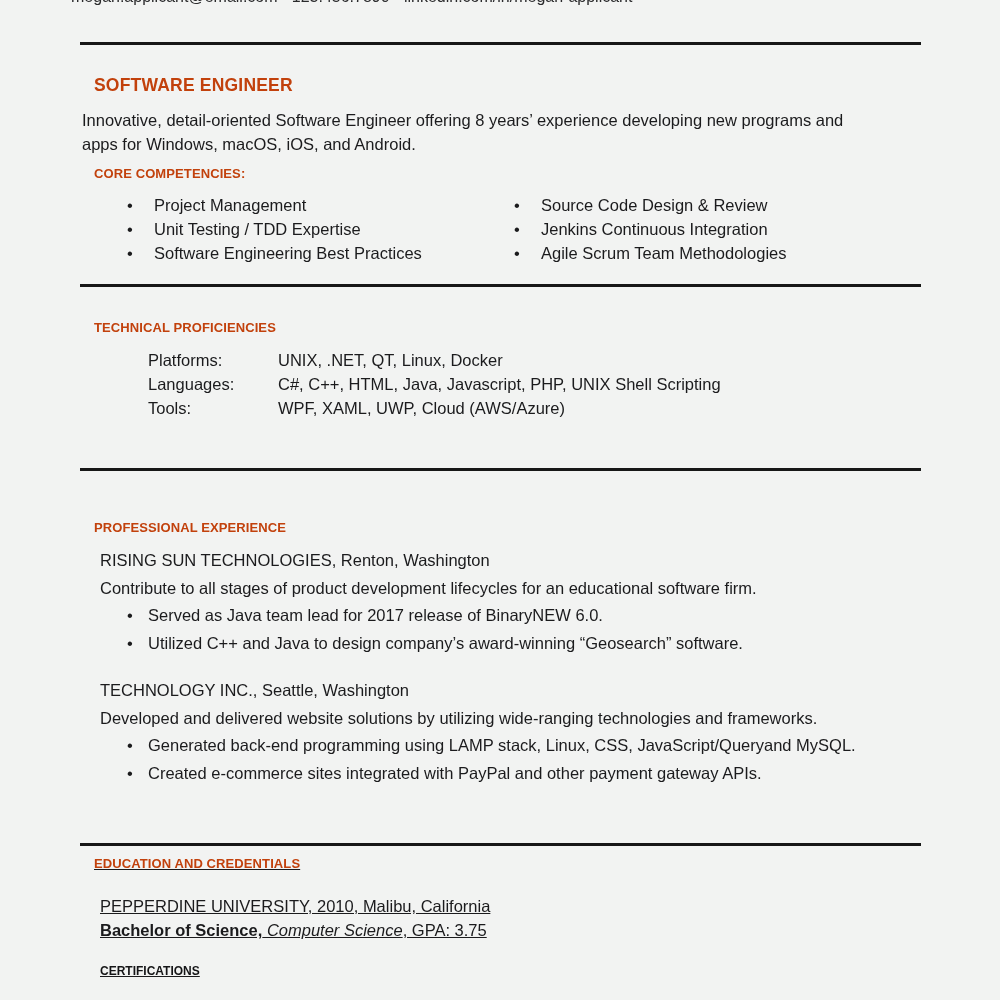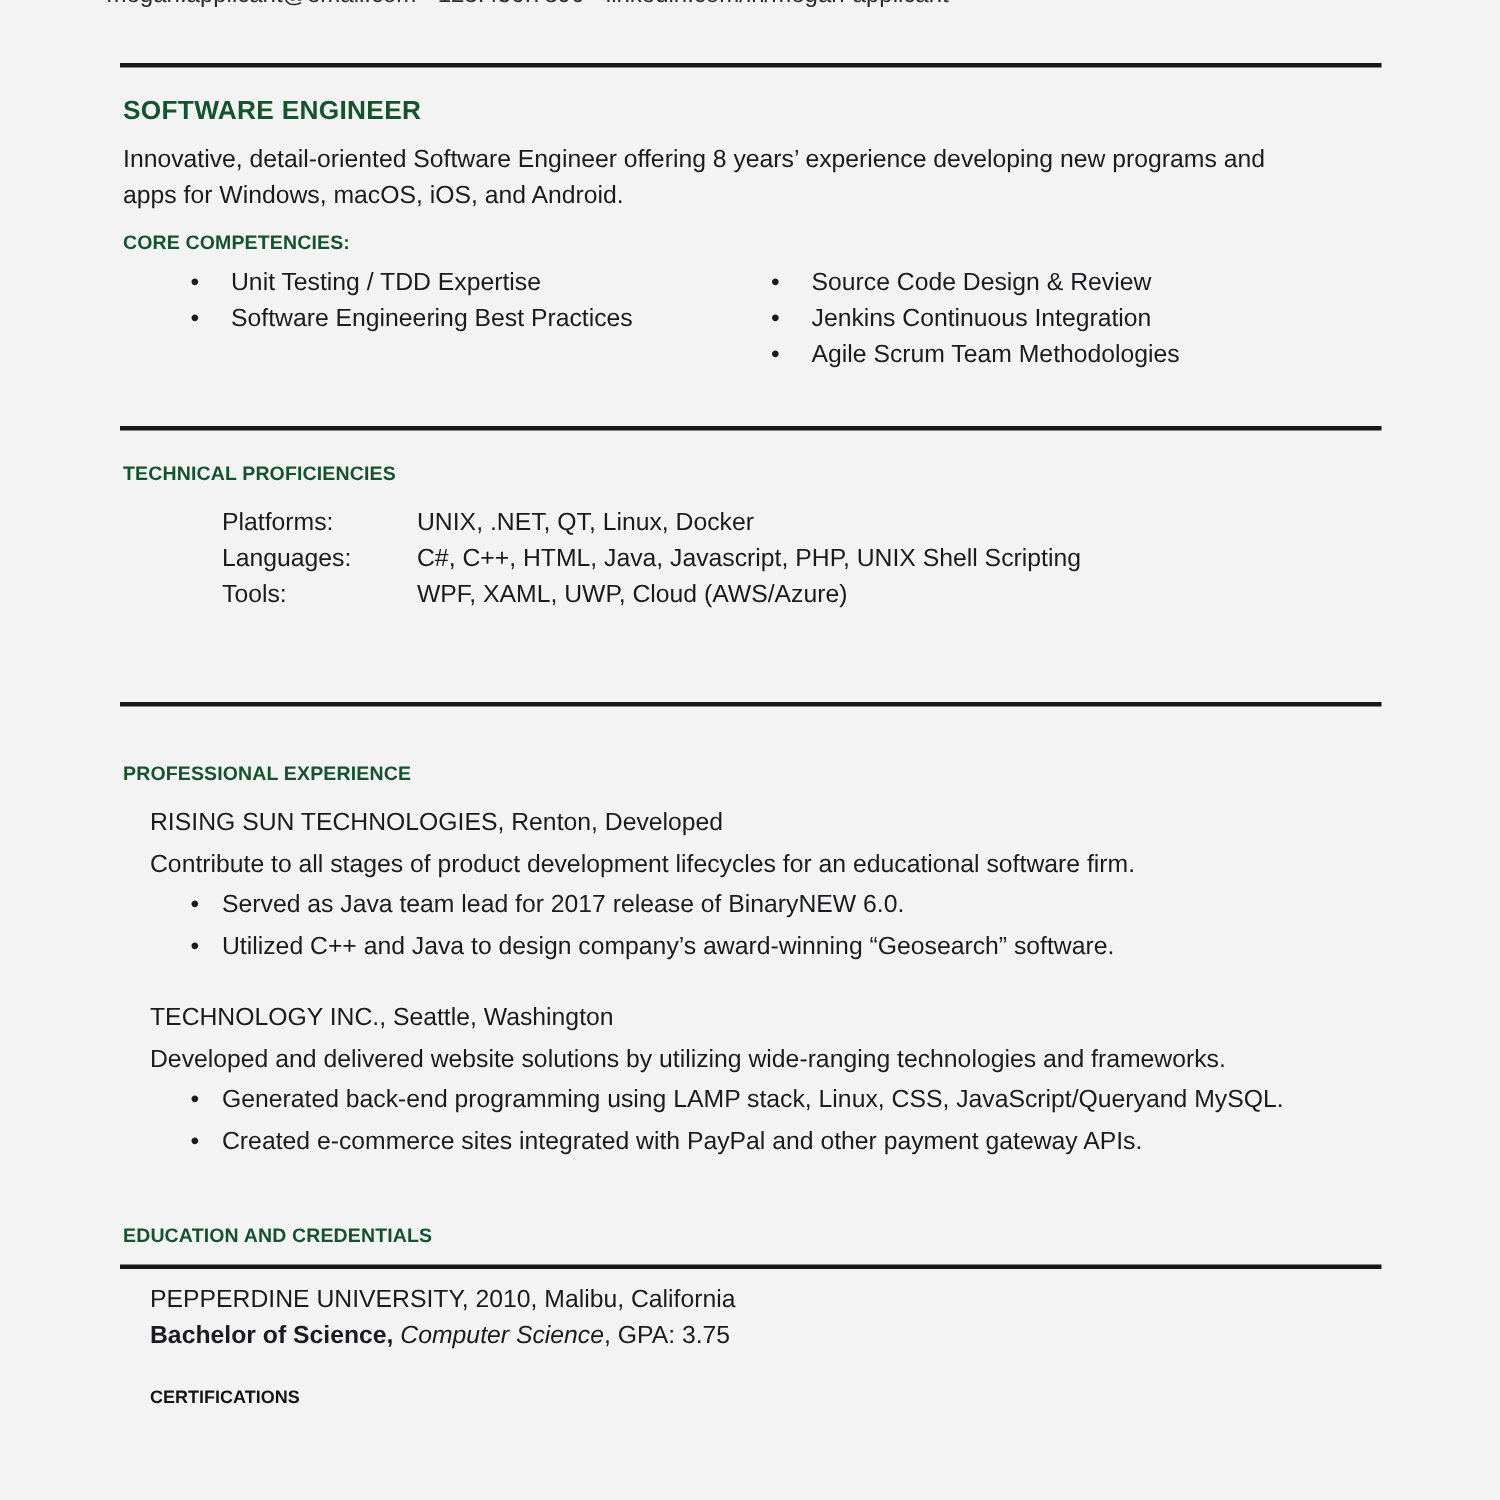--- a/index.html
+++ b/index.html
@@ -13,21 +13,21 @@
   }
   .page{position:relative;width:1000px;height:1000px;}
 
   
   .rule{position:absolute;left:80px;width:841px;height:3px;background:#171717;}
   .r1{top:42px}.r2{top:284px}.r3{top:468px}.r4{top:843px}
 
   
   .contact{position:absolute;top:-12px;left:71px;font-size:16px;color:#2a2a2c;white-space:nowrap;}
 
-  h1,h2{margin:0;font-weight:bold;color:#14532d;}
+  h1,h2{margin:12px;font-weight:bold;color:#c2410c;}
   h1{font-size:17.5px;letter-spacing:.2px;}
   h2{font-size:13px;letter-spacing:.1px;}
 
   section{position:absolute;left:82px;width:842px;}
   .s-header{top:63px;}
   .summary{margin:10px 0 0;line-height:24px;white-space:pre-line;width:840px;}
 
   .s-cc{top:154px;}
   .cc-cols{display:flex;margin:7px 0 0 45px;}
   .cc-cols ul{margin:0;padding:0;list-style:none;}
@@ -44,21 +44,21 @@
 
   .s-pe{top:508px;}
   .job{margin-left:18px;line-height:27.5px;}
   .job1{margin-top:12px;}
   .job2{margin-top:20px;}
   .role{font-weight:bold;font-style:italic;}
   .jbullets{margin:0 0 0 27px;padding:0;list-style:none;}
   .jbullets li{position:relative;padding-left:21px;line-height:27.5px;}
   .jbullets li::before{content:"\2022";position:absolute;left:0;top:0;}
 
-  .s-edu{top:816px;}
+  .s-edu{top:844px;text-decoration:underline;}
   .edu-block{margin:23px 0 0 18px;line-height:24px;}
   .deg-bold{font-weight:bold;}
   .deg-italic{font-style:italic;}
   .cert-heading{margin:22px 0 16px 18px;font-weight:bold;font-size:12px;color:#151517;}
 </style>
 </head>
 <body>
 
 <div class="page">
 
@@ -69,20 +69,21 @@
   <section class="s-header">
     <h1>SOFTWARE ENGINEER</h1>
     <p class="summary">Innovative, detail-oriented Software Engineer offering 8 years’ experience developing new programs and
 apps for Windows, macOS, iOS, and Android.</p>
   </section>
 
   <section class="s-cc">
     <h2>CORE COMPETENCIES:</h2>
     <div class="cc-cols">
       <ul class="cc-col-left">
+        <li>Project Management</li>
         <li>Unit Testing / TDD Expertise</li>
         <li>Software Engineering Best Practices</li>
       </ul>
       <ul class="cc-col-right">
         <li>Source Code Design &amp; Review</li>
         <li>Jenkins Continuous Integration</li>
         <li>Agile Scrum Team Methodologies</li>
       </ul>
     </div>
   </section>
@@ -106,21 +107,21 @@
       </div>
     </div>
   </section>
 
   <div class="rule r3"></div>
 
   <section class="s-pe">
     <h2>PROFESSIONAL EXPERIENCE</h2>
 
     <div class="job job1">
-      <div class="company">RISING SUN TECHNOLOGIES, Renton, Developed</div>
+      <div class="company">RISING SUN TECHNOLOGIES, Renton, Washington</div>
       <div class="jsummary">Contribute to all stages of product development lifecycles for an educational software firm.</div>
       <ul class="jbullets">
         <li>Served as Java team lead for 2017 release of BinaryNEW 6.0.</li>
         <li>Utilized C++ and Java to design company’s award-winning “Geosearch” software.</li>
       </ul>
     </div>
 
     <div class="job job2">
       <div class="company">TECHNOLOGY INC., Seattle, Washington</div>
       <div class="jsummary">Developed and delivered website solutions by utilizing wide-ranging technologies and frameworks.</div>

